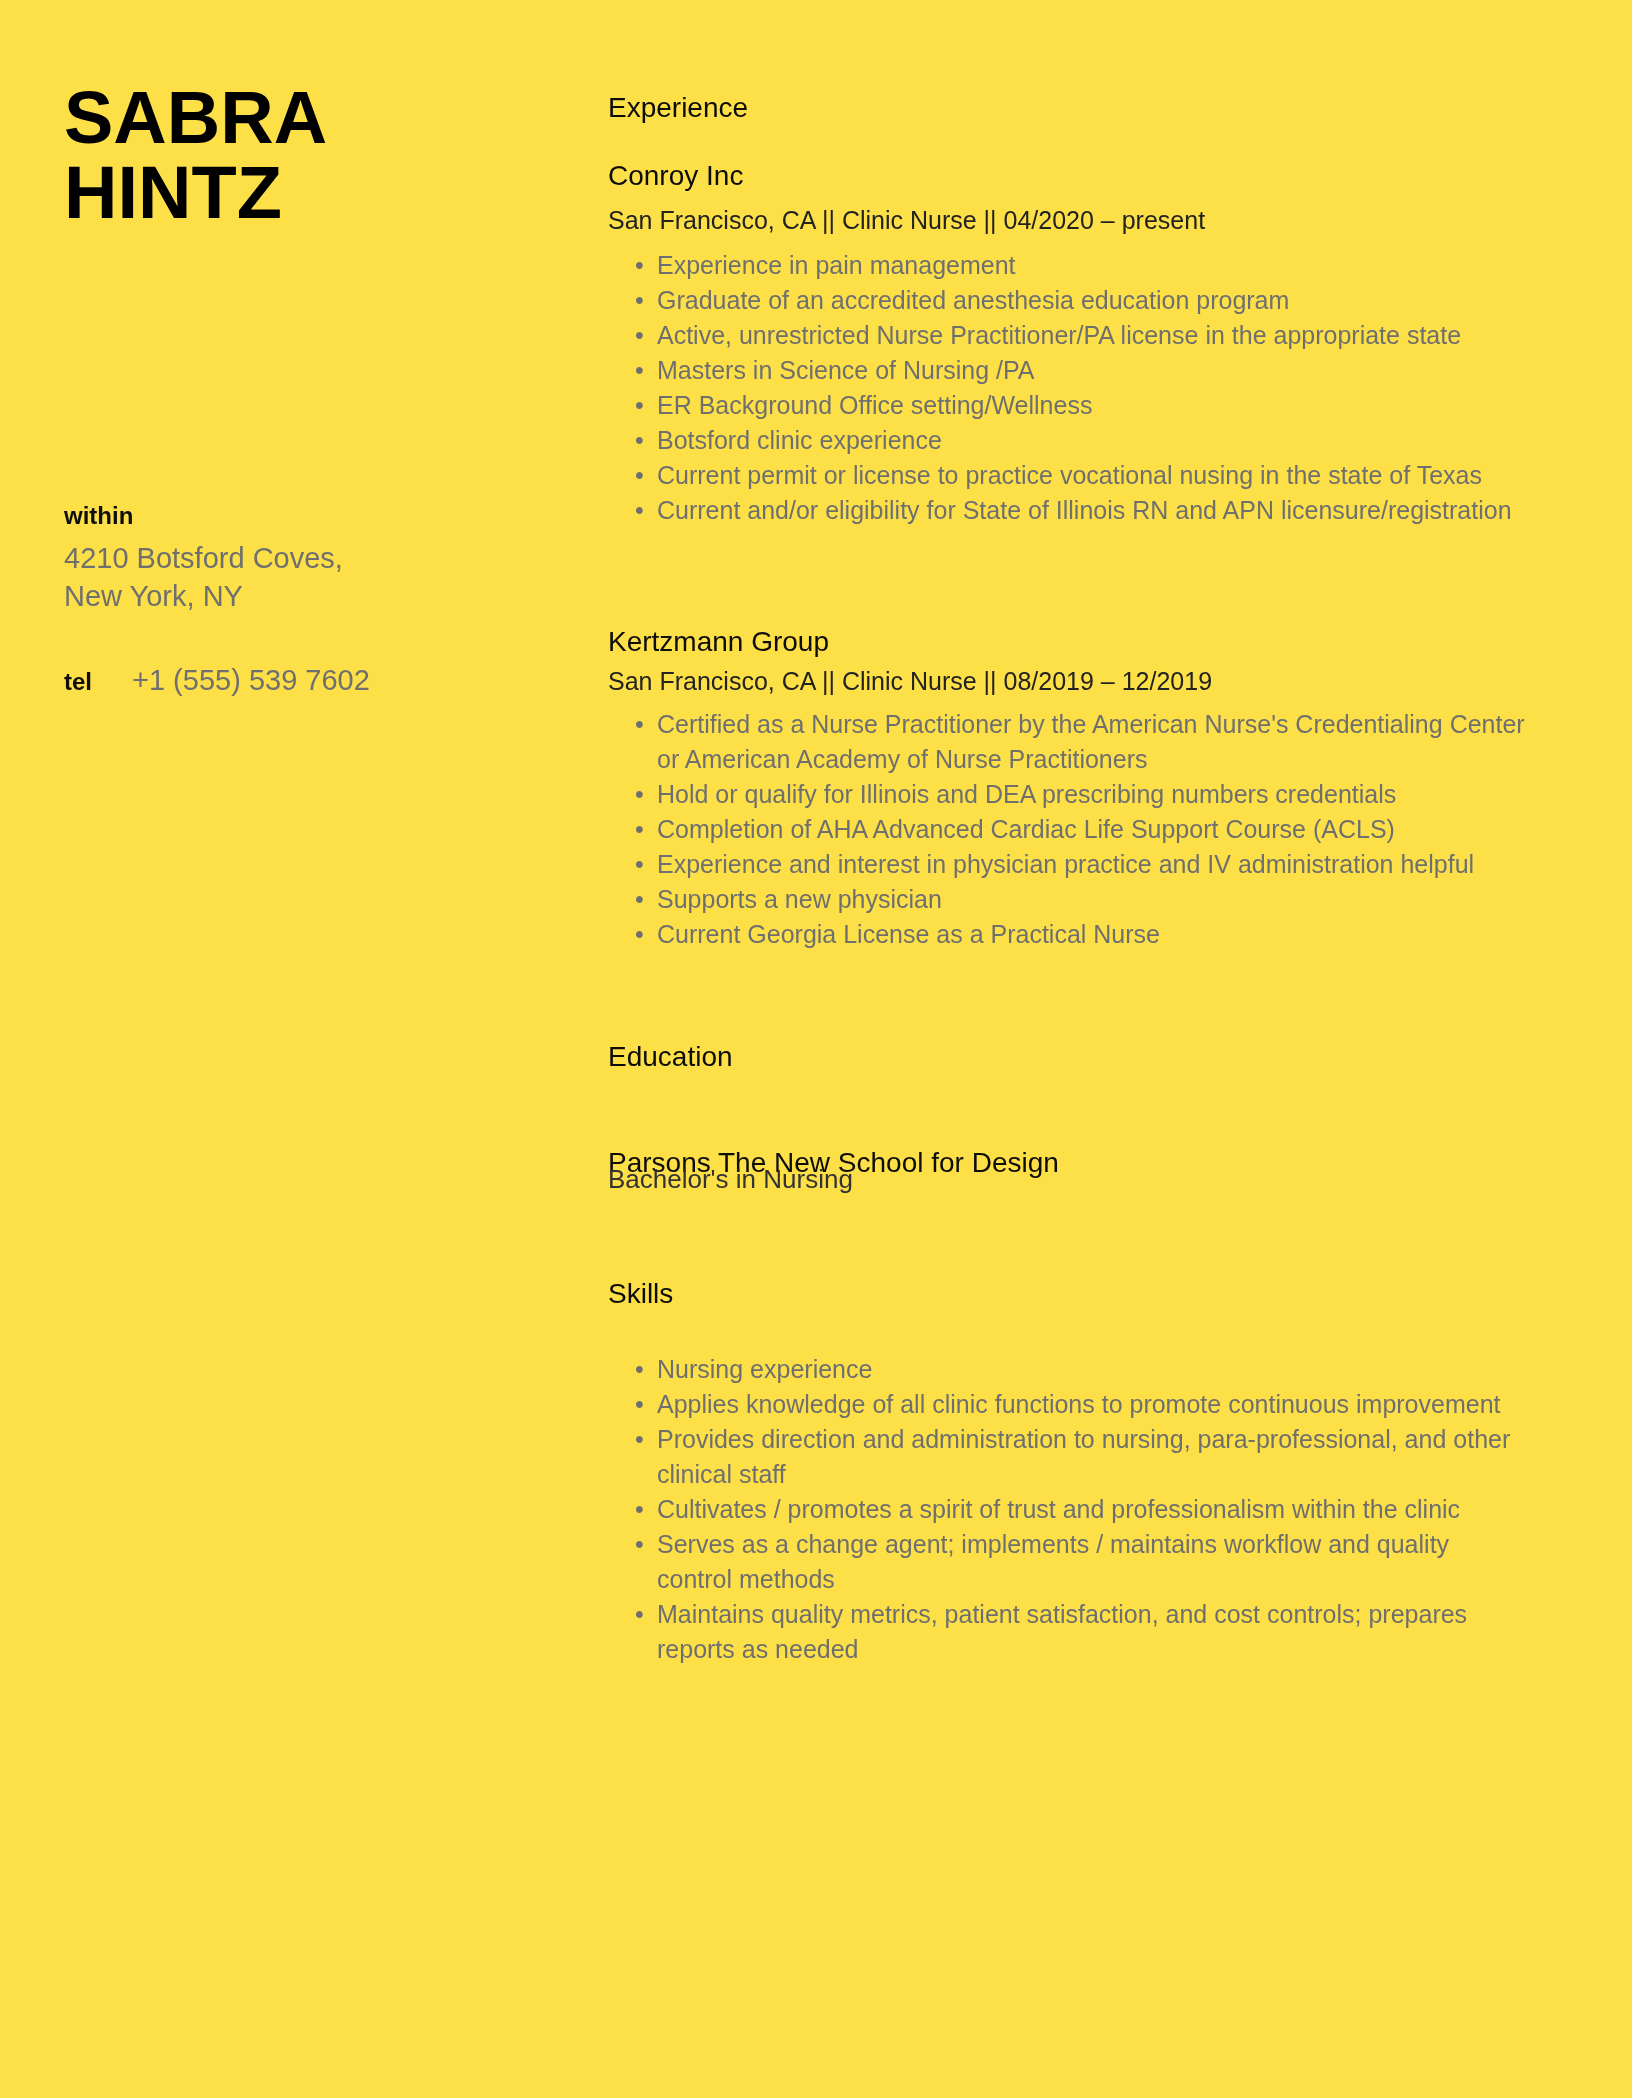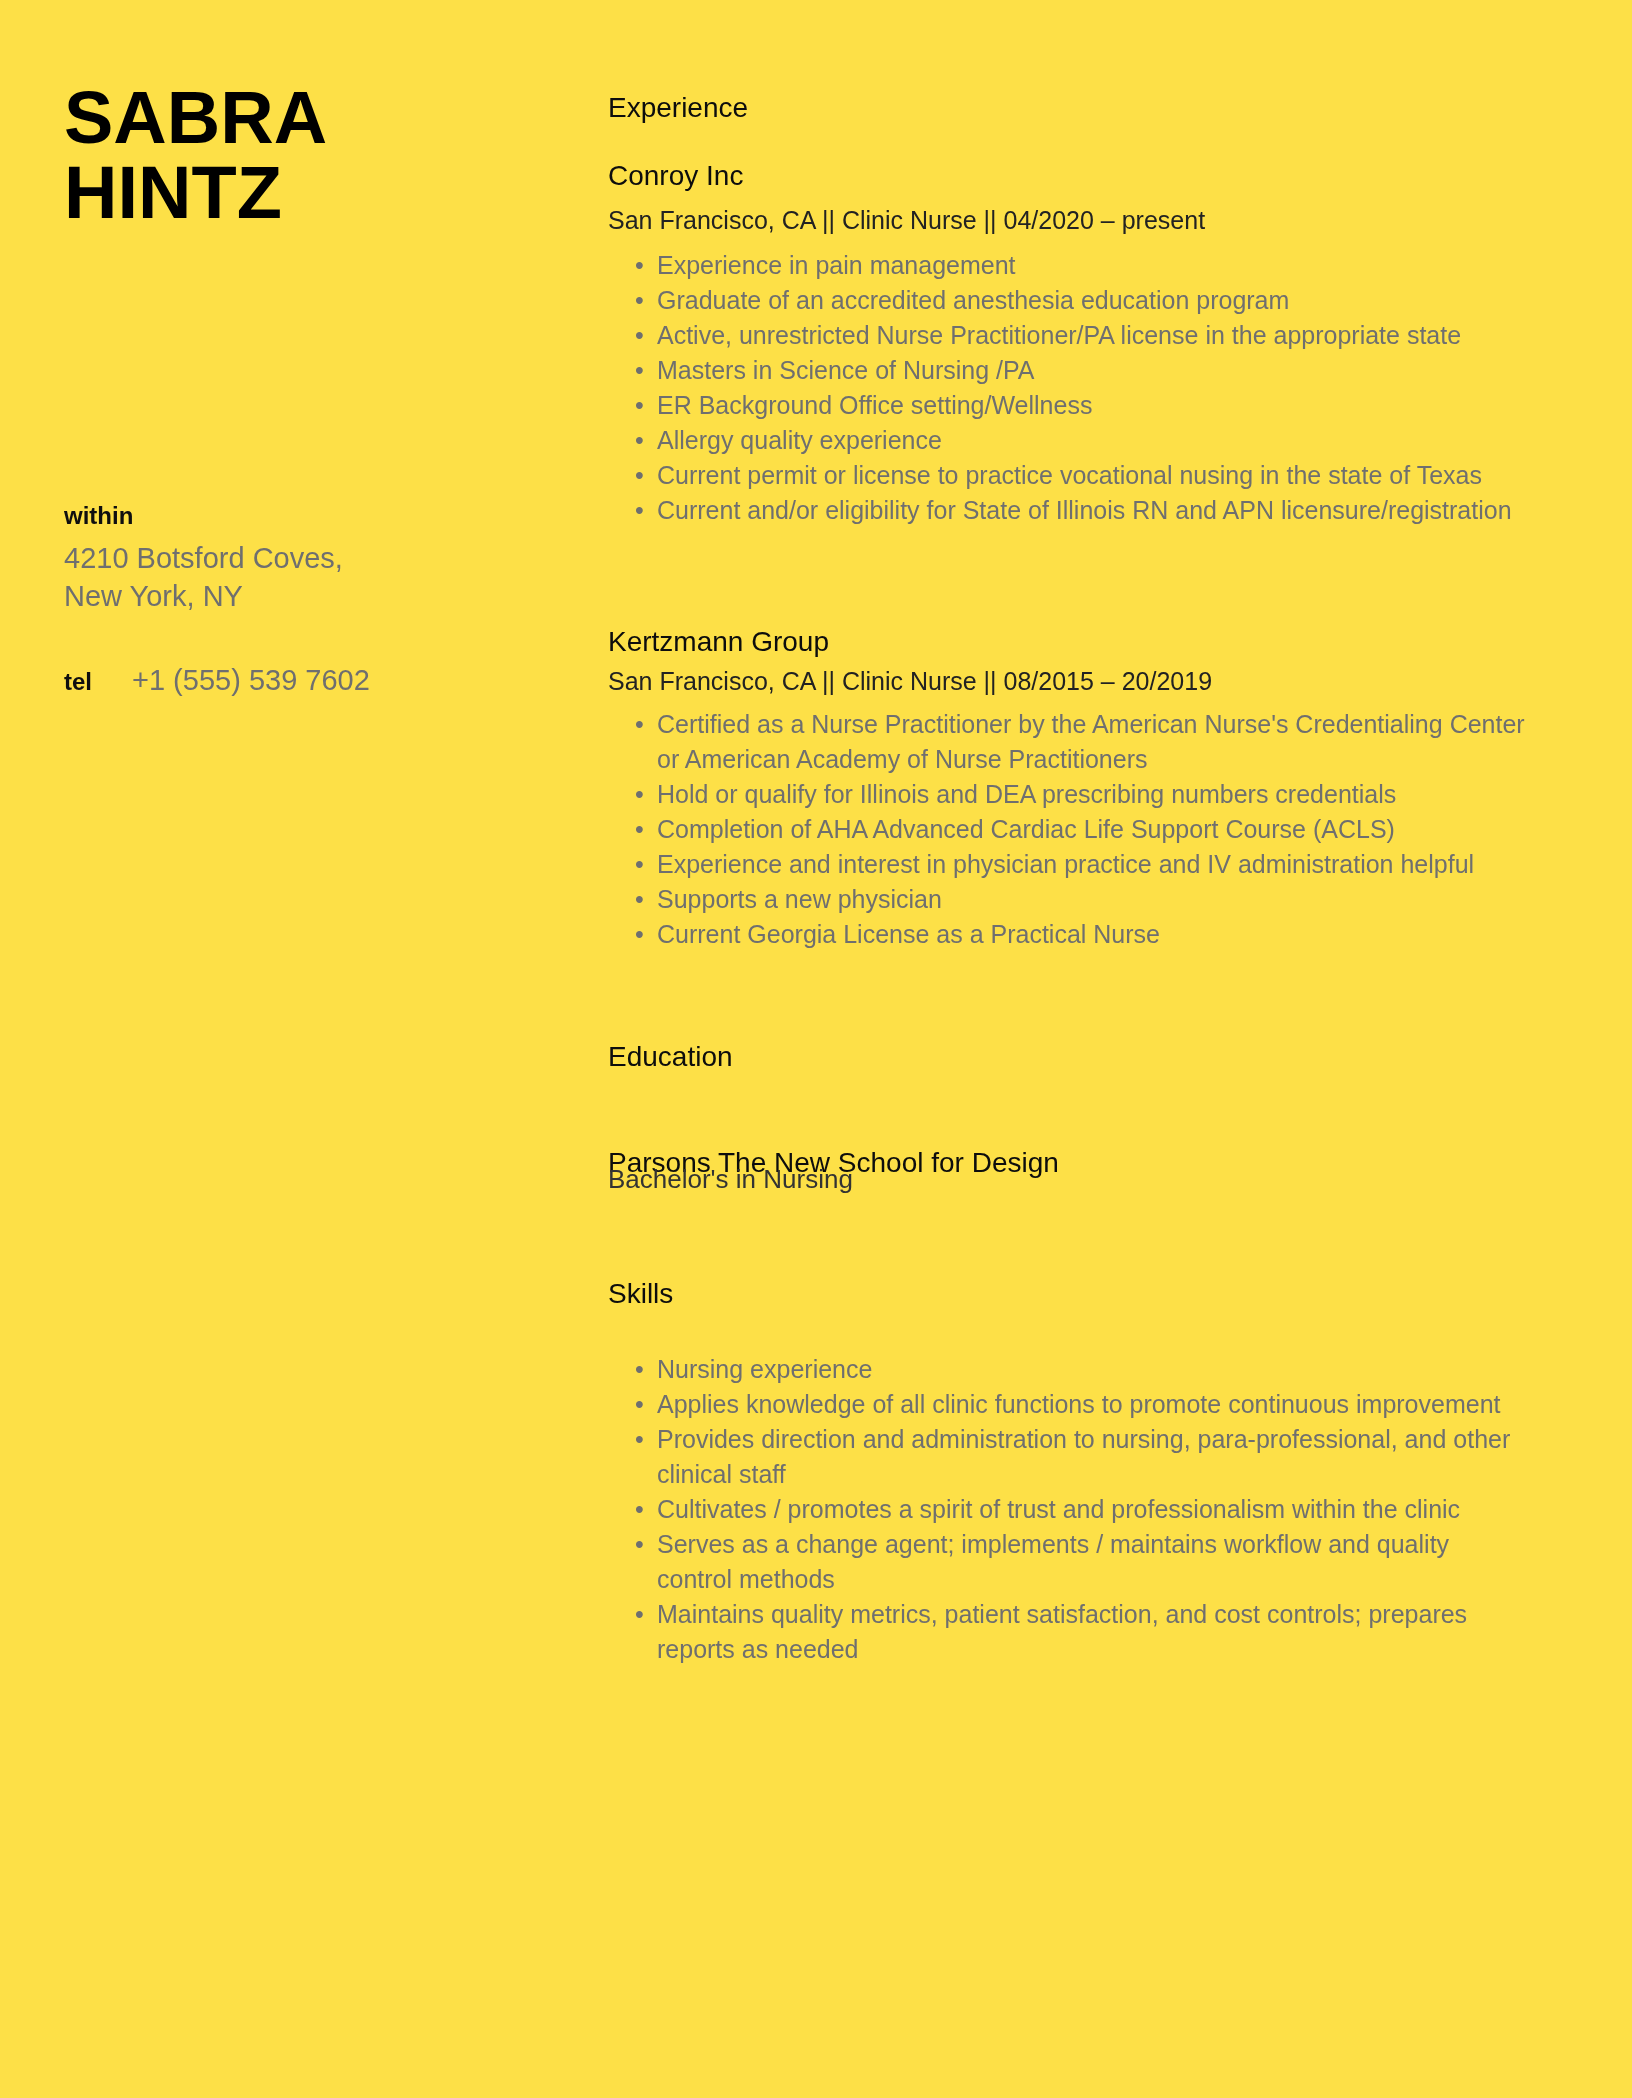--- a/index.html
+++ b/index.html
@@ -138,27 +138,27 @@
     <h2 class="section-heading h-experience">Experience</h2>
 
     <h3 class="company company-1">Conroy Inc</h3>
     <div class="job-meta meta-1">San Francisco, CA || Clinic Nurse || 04/2020 – present</div>
     <ul class="bullets bullets-job1">
         <li>Experience in pain management</li>
         <li>Graduate of an accredited anesthesia education program</li>
         <li>Active, unrestricted Nurse Practitioner/PA license in the appropriate state</li>
         <li>Masters in Science of Nursing /PA</li>
         <li>ER Background Office setting/Wellness</li>
-        <li>Allergy quality experience</li>
+        <li>Botsford clinic experience</li>
         <li>Current permit or license to practice vocational nusing in the state of Texas</li>
         <li>Current and/or eligibility for State of Illinois RN and APN licensure/registration</li>
       </ul>
 
     <h3 class="company company-2">Kertzmann Group</h3>
-    <div class="job-meta meta-2">San Francisco, CA || Clinic Nurse || 08/2015 – 20/2019</div>
+    <div class="job-meta meta-2">San Francisco, CA || Clinic Nurse || 08/2019 – 12/2019</div>
     <ul class="bullets bullets-job2">
         <li>Certified as a Nurse Practitioner by the American Nurse's Credentialing Center or American Academy of Nurse Practitioners</li>
         <li>Hold or qualify for Illinois and DEA prescribing numbers credentials</li>
         <li>Completion of AHA Advanced Cardiac Life Support Course (ACLS)</li>
         <li>Experience and interest in physician practice and IV administration helpful</li>
         <li>Supports a new physician</li>
         <li>Current Georgia License as a Practical Nurse</li>
       </ul>
 
     <h2 class="section-heading h-education">Education</h2>

